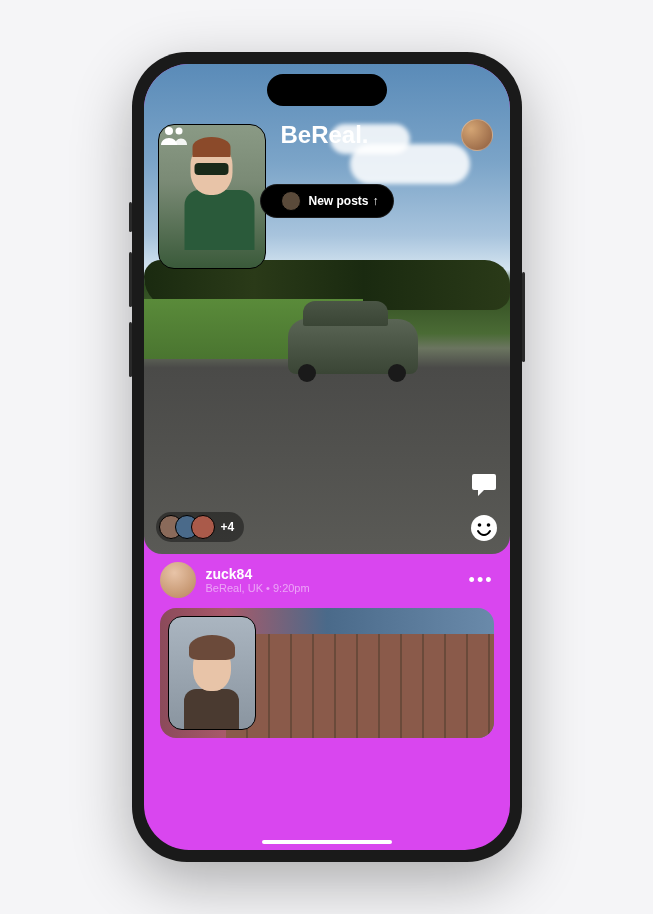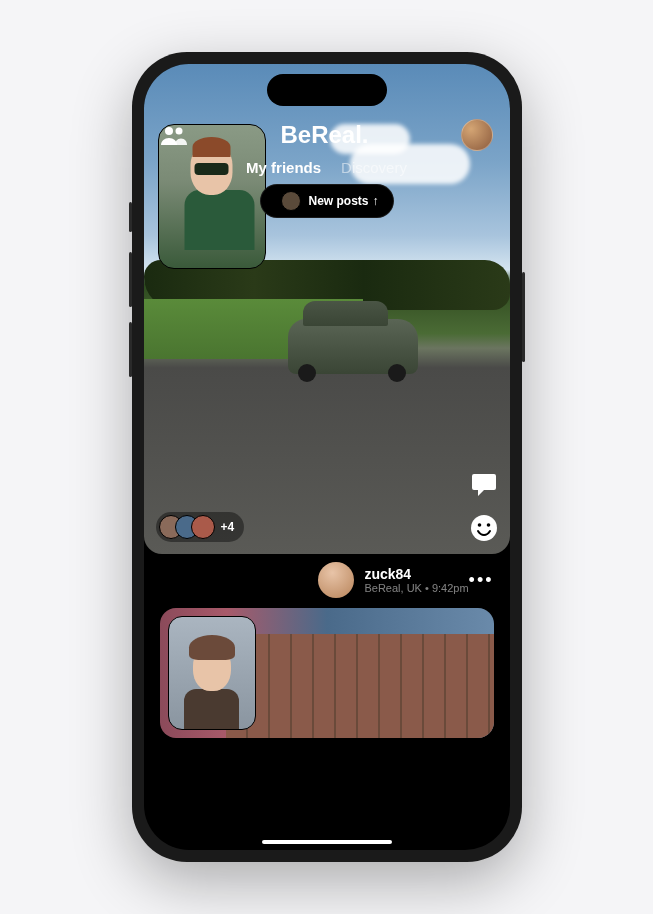--- a/index.html
+++ b/index.html
@@ -37,21 +37,21 @@
     background: #2a2a2a;
     border-radius: 2px;
   }
   .btn-left-1 { left: -3px; top: 150px; width: 3px; height: 30px; }
   .btn-left-2 { left: -3px; top: 200px; width: 3px; height: 55px; }
   .btn-left-3 { left: -3px; top: 270px; width: 3px; height: 55px; }
   .btn-right { right: -3px; top: 220px; width: 3px; height: 90px; }
   .screen {
     width: 100%;
     height: 100%;
-    background: #000000;
+    background: #d946ef;
     border-radius: 45px;
     overflow: hidden;
     position: relative;
   }
   .header {
     position: absolute;
     top: 0;
     left: 0;
     right: 0;
     z-index: 50;
@@ -304,21 +304,21 @@
     font-size: 13px;
     margin-top: 2px;
     cursor: pointer;
   }
   .next-post {
     padding: 8px 16px 0;
   }
   .next-header {
     display: flex;
     align-items: center;
-    justify-content: flex-end;
+    justify-content: space-between;
   }
   .next-user {
     display: flex;
     align-items: center;
     gap: 10px;
   }
   .next-avatar {
     width: 36px;
     height: 36px;
     border-radius: 50%;
@@ -427,24 +427,20 @@
       <div class="header-row">
         <svg class="friends-icon" viewBox="0 0 28 20" fill="currentColor">
           <circle cx="9" cy="6" r="4"></circle>
             <circle cx="19" cy="6" r="3.5"></circle>
           <path d="M1 20c0-4 3.5-7 8-7s8 3 8 7z"></path>
             <path d="M15 20c0-3.5 2-6.5 6-6.5s6 3 6 6.5z" opacity="0.9"></path>
         </svg>
         <div class="app-title">BeReal.</div>
         <div class="profile-avatar"></div>
       </div>
-      <div class="tabs">
-        <div class="tab active">My friends</div>
-        <div class="tab">Discovery</div>
-      </div>
     </div>
 
     <div class="new-posts-pill">
       <div class="pill-avatars">
         <div class="pill-avatar" style="#7a8a75"></div>
         <div class="pill-avatar" style="background:#5a4a3a"></div>
       </div>
       <div class="pill-text">
         <span>New posts</span>
         <span>↑</span>
@@ -490,21 +486,21 @@
     </div>
 
 
     <div class="next-post">
       <div class="next-header">
         <div class="next-user">
           <div class="next-avatar"></div>
           <div class="next-info">
             <div class="next-username">zuck84</div>
             <div class="next-meta">
-              <span>BeReal, UK</span><span> • </span><span>9:42pm</span>
+              <span>BeReal, UK</span><span> • </span><span>9:20pm</span>
             </div>
           </div>
         </div>
         <div class="more-icon">•••</div>
       </div>
       <div class="next-image">
         <div class="next-building"></div>
         <div class="next-selfie">
           <div class="next-selfie-person">
             <div class="next-selfie-head"></div>

